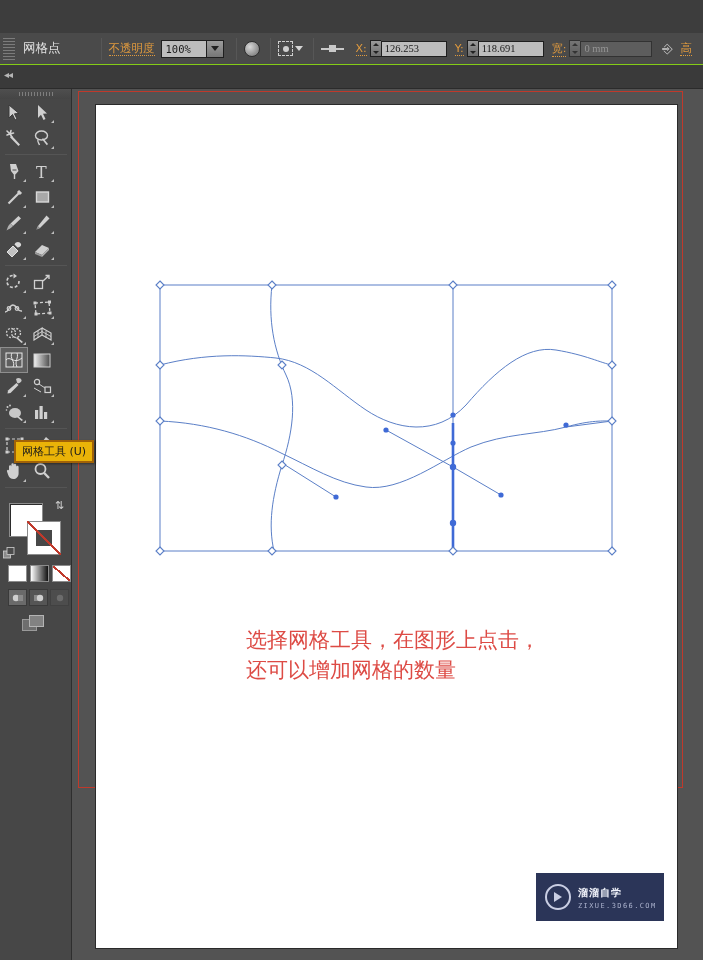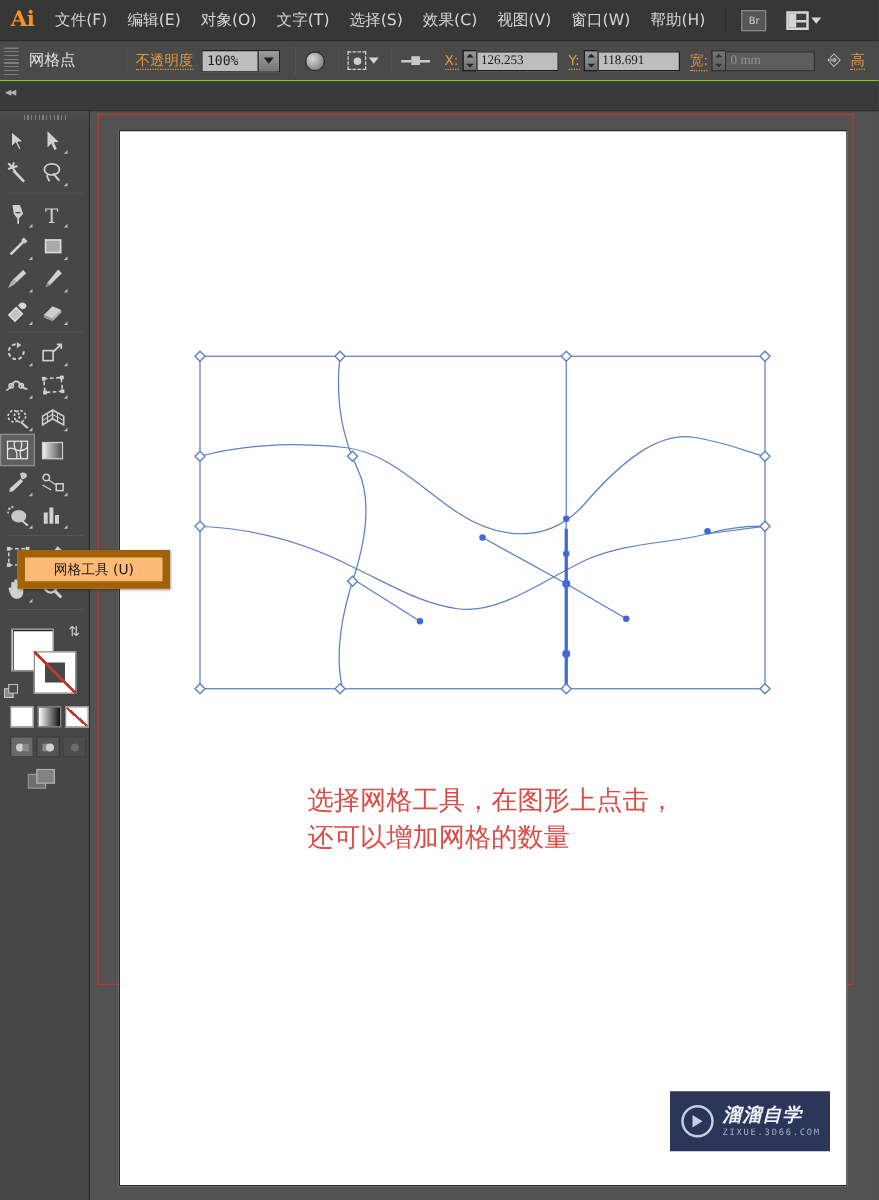--- a/index.html
+++ b/index.html
@@ -179,22 +179,22 @@
     background:linear-gradient(to top right,transparent calc(50% - 1px),#c0392b calc(50% - 1px),#c0392b calc(50% + 1px),transparent calc(50% + 1px));
   }
   .draw-row { position:absolute; left:8px; top:88px; display:flex; gap:2px; }
   .draw-btn { width:19px;height:17px;background:#555;border:1px solid #3a3a3a; display:flex;align-items:center;justify-content:center; }
   .draw-btn.sel { background:#6a6a6a; }
   .screen-mode { position:absolute; left:22px; top:112px; }
 
   
   .tooltip {
     position:absolute; left:14px; top:351px;
-    background:#fdba74; border:6px solid #a16207;
-    color:#1a1a1a; font-size:11px; padding:2px 23px;
+    background:#eab308; border:2px solid #a16207;
+    color:#1a1a1a; font-size:11px; padding:2px 6px;
     white-space:nowrap; z-index:50;
     box-shadow:1px 1px 2px rgba(0,0,0,0.4);
   }
 
   
   .canvas-wrap {
     position:absolute; left:72px; top:89px; width:631px; height:871px;
     background:#535353; overflow:hidden;
   }
   .art-outer {
@@ -218,46 +218,28 @@
     position:absolute; right:13px; bottom:27px;
     width:128px; height:48px; background:#2b3558;
     display:flex; align-items:center; gap:7px; padding-left:9px;
   }
   .wm-logo {
     width:26px;height:26px;border:2px solid #c9cee3;border-radius:50%;
     display:flex;align-items:center;justify-content:center;
   }
   .wm-play { width:0;height:0;border-left:8px solid #c9cee3;border-top:5px solid transparent;border-bottom:5px solid transparent; }
   .wm-txt { display:flex; flex-direction:column; }
-  .wm-main { color:#eef0f8; font-size:15px; font-weight:bold; letter-spacing:1px; line-height:17px;font-style:italic; }
+  .wm-main { color:#eef0f8; font-size:10px; font-weight:bold; letter-spacing:1px; line-height:17px; }
   .wm-sub { color:#aab1cc; font-size:7px; letter-spacing:1.4px; line-height:10px; font-family:"DejaVu Sans Mono","Liberation Mono",monospace; }
 </style>
 </head>
 <body>
 
 <div id="app">
 
-  <div class="menubar">
-    <div class="ai-logo">Ai</div>
-    <div class="menu-item">文件(F)</div>
-    <div class="menu-item">编辑(E)</div>
-    <div class="menu-item">对象(O)</div>
-    <div class="menu-item">文字(T)</div>
-    <div class="menu-item">选择(S)</div>
-    <div class="menu-item">效果(C)</div>
-    <div class="menu-item">视图(V)</div>
-    <div class="menu-item">窗口(W)</div>
-    <div class="menu-item">帮助(H)</div>
-    <div class="menu-sep"></div>
-    <div class="br-btn">Br</div>
-    <div class="arrange-btn">
-      <div class="arrange-ico"></div>
-      <div class="caret-d"></div>
-    </div>
-  </div>
 
   <div class="controlbar">
     <div class="grip"></div>
     <div class="ctrl-label">网格点</div>
     <div class="ctrl-sep" style="margin-left:40px;"></div>
 
     <div class="dashed-lbl">不透明度</div>
     <div class="combo" style="margin-left:6px;">
       <div class="val">100%</div>
       <div class="arrow">

